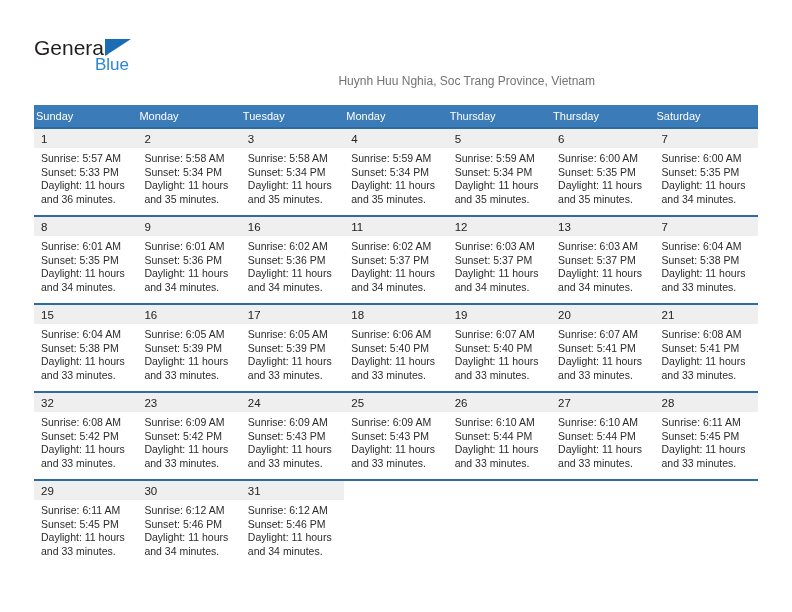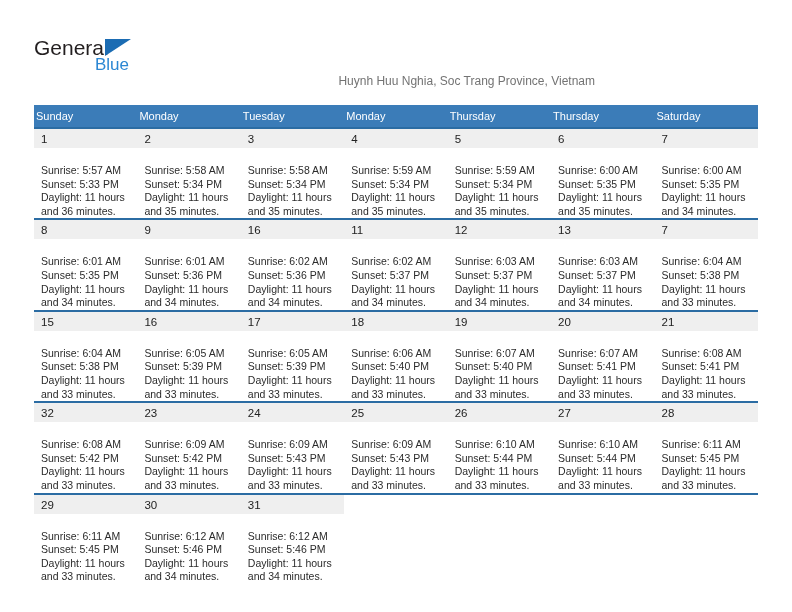--- a/index.html
+++ b/index.html
@@ -122,21 +122,21 @@
     font-size: 11.5px;
     color: #222222;
     padding: 4px 0 4px 7px;
     height: 19px;
     box-sizing: border-box;
   }
   td.day.empty .daynum {
     background: #ffffff;
   }
   .info {
-    padding: 16px 6px 0 7px;
+    padding: 4px 6px 0 7px;
     font-size: 10.5px;
     line-height: 13.6px;
     color: #2b2b2b;
   }
   .info div {
     white-space: nowrap;
   }
 </style>
 </head>
 <body>

